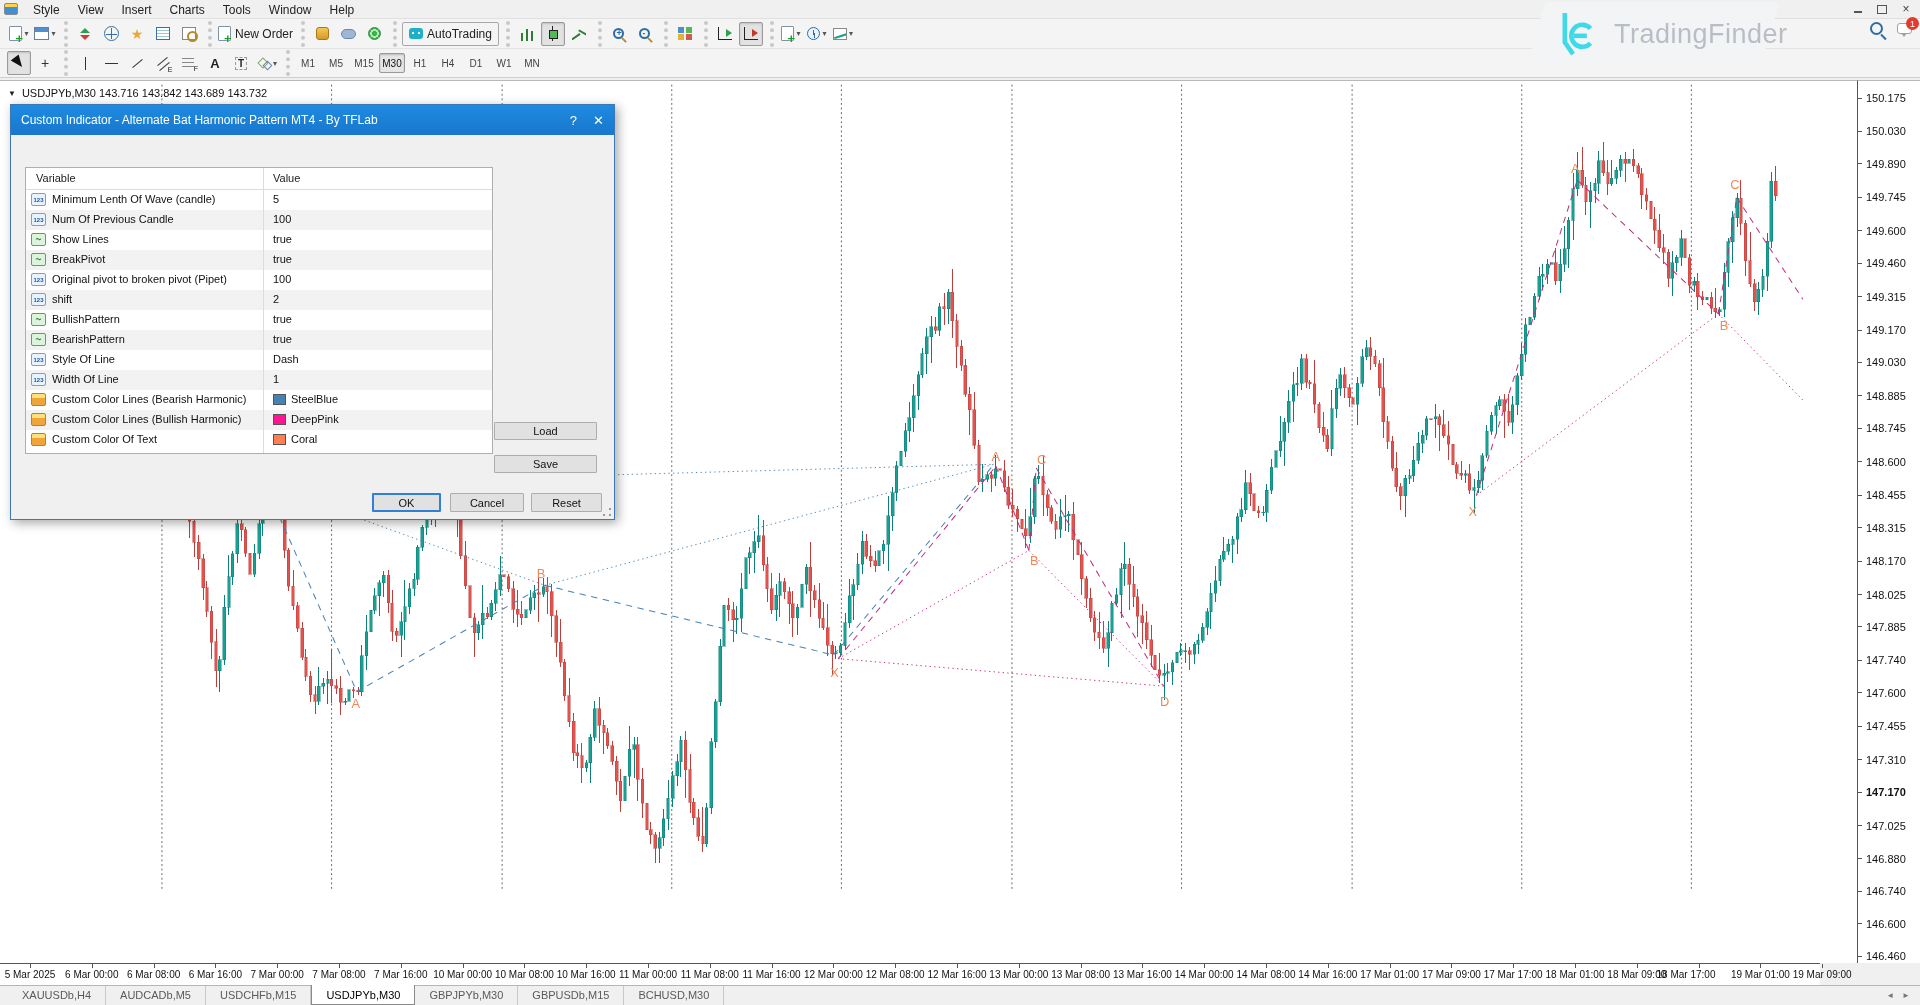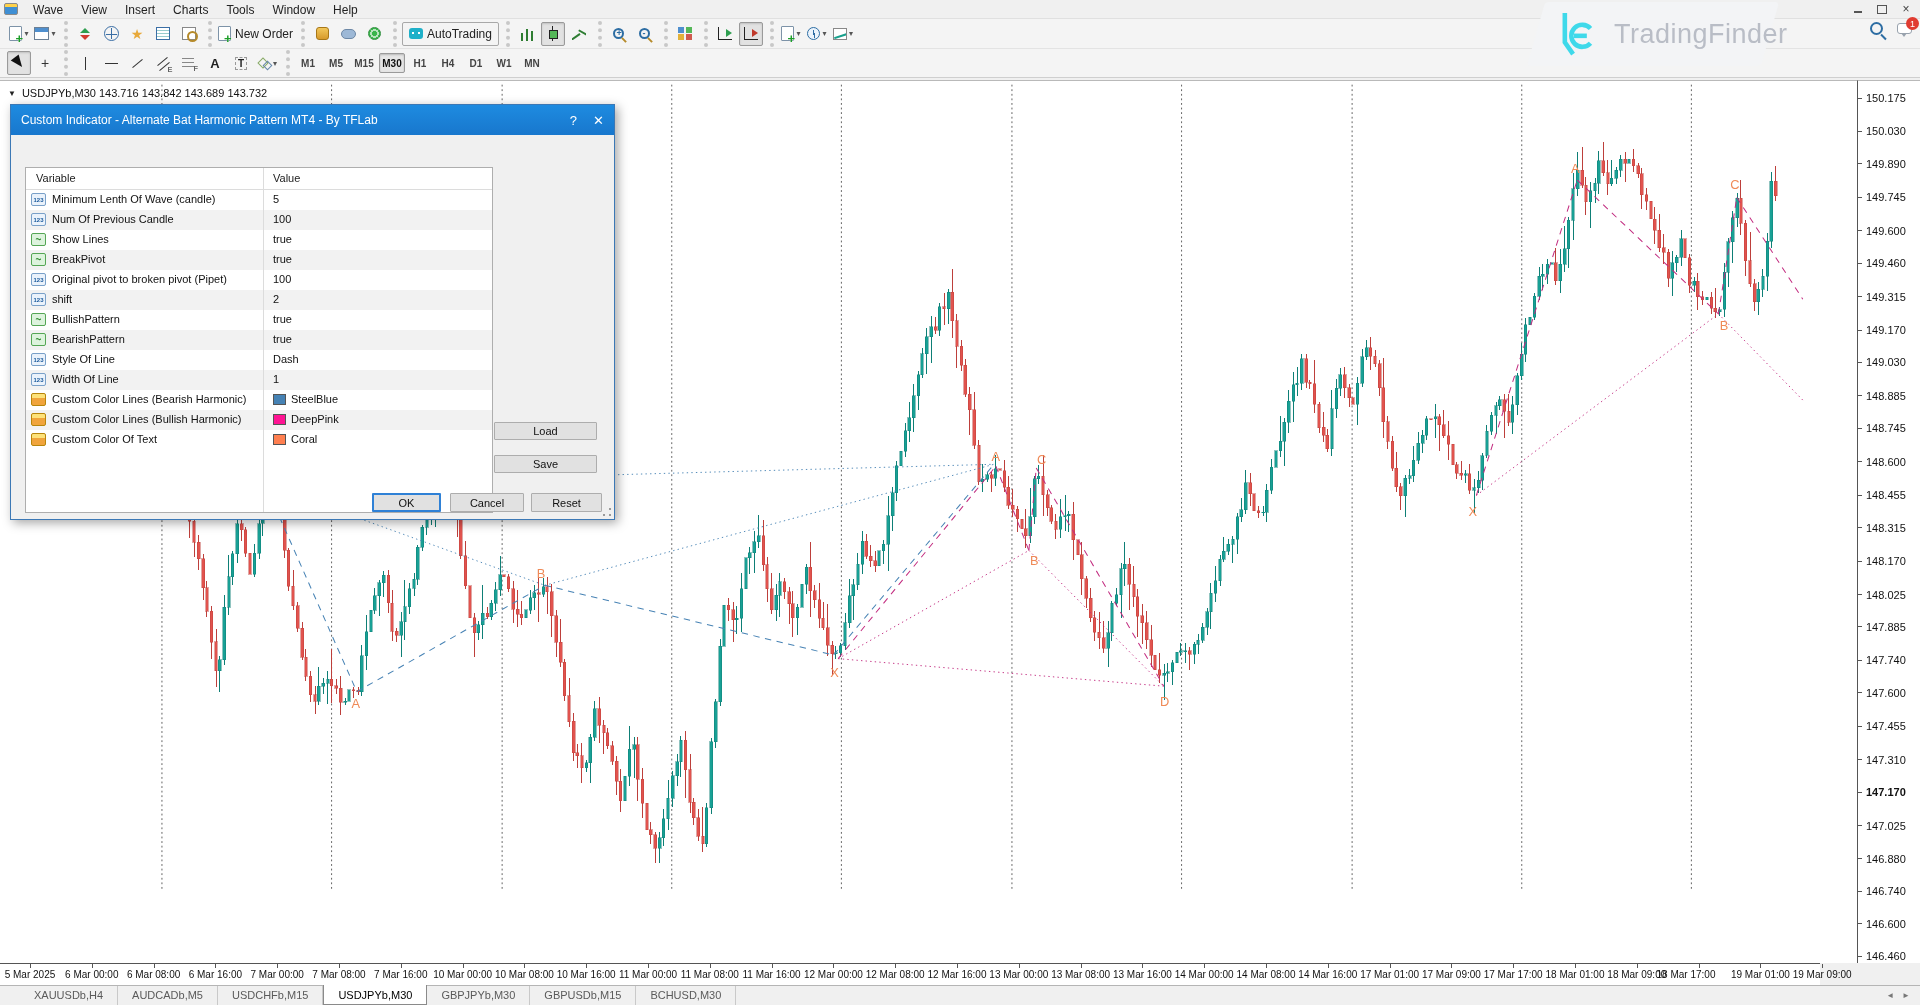--- a/index.html
+++ b/index.html
@@ -86,21 +86,21 @@
   .chan .sub, .fib .sub { position:absolute; right:-2px; bottom:-3px; font-size:7px; color:#111; }
   .fib { width:14px; height:12px; position:relative; background:
       linear-gradient(#888,#888) 0 1px/12px 1px no-repeat,
       linear-gradient(#888,#888) 0 5px/12px 1px no-repeat,
       linear-gradient(#888,#888) 0 9px/12px 1px no-repeat; }
   .glyphA { font-size:13px; font-weight:bold; color:#222; }
   .glyphT { font-size:10px; font-weight:bold; color:#222; border:1px dashed #999; padding:0 2px; }
   .shapes { width:14px; height:13px; position:relative; }
   .shapes::before { content:""; position:absolute; left:2px; top:2px; width:6px; height:6px; border:1px solid #8a6; transform:rotate(45deg); }
   .shapes::after { content:""; position:absolute; left:7px; top:5px; width:5px; height:5px; border:1px solid #68a; transform:rotate(45deg); }
-  .tf { font-size:10px; font-weight:bold; color:#444; min-width:26px; height:20px; display:flex; align-items:center; justify-content:center; border:1px solid transparent; border-radius:2px; margin:0 1px; }
+  .tf { font-size:10px; font-weight:normal; color:#444; min-width:26px; height:20px; display:flex; align-items:center; justify-content:center; border:1px solid transparent; border-radius:2px; margin:0 1px; }
   .tf.active { background:#e6e6e6; border-color:#9a9a9a; box-shadow:inset 0 1px 2px rgba(0,0,0,.2); color:#111; }
 
   
   #tr-icons { position:absolute; right:8px; top:22px; display:flex; align-items:center; gap:14px; z-index:6; }
   .magbig { width:13px; height:13px; border:2px solid #2d6da3; border-radius:50%; position:relative; }
   .magbig::after { content:""; position:absolute; right:-6px; bottom:-5px; width:7px; height:2px; background:#2d6da3; transform:rotate(45deg); }
   .chat { width:15px; height:11px; border:1px solid #98a2ad; border-radius:3px; position:relative; background:#fff; }
   .chat::before { content:""; position:absolute; left:3px; bottom:-4px; border-left:3px solid transparent; border-right:3px solid transparent; border-top:4px solid #98a2ad; }
   .chatbadge { position:absolute; right:-8px; top:-7px; width:13px; height:13px; background:#e03b30; border-radius:50%; color:#fff; font-size:9px; display:flex; align-items:center; justify-content:center; }
 
@@ -117,34 +117,34 @@
   #quote .mkr { font-size:8px; color:#222; }
   #chart-svg { position:absolute; left:0; top:0; }
   #paxis { position:absolute; left:1857px; top:80px; width:63px; height:883px; background:#fff; border-left:1px solid #555; border-top:1px solid #b9b9b9; }
   .plab { position:absolute; left:8px; font-size:11px; color:#111; }
   .ptick { position:absolute; left:0; width:4px; height:1px; background:#555; }
   #taxis { position:absolute; left:0; top:963px; width:1820px; height:22px; background:#fff; border-top:1px solid #555; }
   .tlab { position:absolute; top:5px; font-size:10px; color:#111; transform:translateX(-50%); white-space:nowrap; }
   .ttick { position:absolute; top:0; width:1px; height:4px; background:#555; }
 
   
-  #tabsbar { position:absolute; left:0; top:985px; width:1920px; height:20px; background:#f0f0f0; border-top:1px solid #b5b5b5; display:flex; align-items:stretch; padding-left:20px; }
+  #tabsbar { position:absolute; left:0; top:985px; width:1920px; height:20px; background:#f0f0f0; border-top:1px solid #b5b5b5; display:flex; align-items:stretch; padding-left:8px; }
   .btab { font-size:11px; color:#5a5a5a; padding:3px 14px 0; border-right:1px solid #c9c9c9; cursor:default; white-space:nowrap; }
   .btab.active { background:#fff; color:#000; border:1px solid #8a8a8a; border-top:none; margin-top:-1px; padding-top:4px; }
   #tabarrows { margin-left:auto; display:flex; align-items:center; gap:8px; padding-right:10px; color:#777; font-size:8px; }
 
   
   #dlg { position:absolute; left:10px; top:104px; width:605px; height:416px; background:#f0f0f0; border:1px solid #3c78b5; box-shadow:3px 3px 10px rgba(0,0,0,.35); z-index:30; }
   #dlg-title { position:absolute; left:0; top:0; right:0; height:26px; background:linear-gradient(180deg,#1e8be0,#1877cd); color:#fff; display:flex; align-items:center; padding:15px 10px; font-size:12px; }
   #dlg-title .tb { margin-left:auto; display:flex; gap:16px; font-size:13px; }
   #dlg-title .tb span { cursor:default; }
   #dlg-tabs { position:absolute; left:10px; top:31px; right:10px; height:23px; border-bottom:1px solid #c0c0c0; display:flex; align-items:flex-end; }
   .dtab { font-size:11px; color:#111; background:#f0f0f0; border:1px solid #d0d0d0; border-bottom:none; padding:3px 9px; margin-right:1px; border-radius:2px 2px 0 0; }
   .dtab.active { background:#fff; border-color:#aaa; padding:5px 11px; margin-bottom:-1px; border-bottom:1px solid #fff; }
-  #dtable { position:absolute; left:14px; top:62px; width:468px; height:346px; background:#fff; border:1px solid #aeaeae; overflow:hidden; }
+  #dtable { position:absolute; left:14px; top:62px; width:468px; height:287px; background:#fff; border:1px solid #aeaeae; overflow:hidden; }
   #dtable .colline { position:absolute; left:237px; top:0; bottom:0; width:1px; background:#dcdcdc; }
   #dtable .hdr { position:absolute; left:0; top:0; right:0; height:22px; border-bottom:1px solid #dcdcdc; background:#fff; font-size:11px; color:#222; }
   #dtable .hdr .h1 { position:absolute; left:10px; top:4px; }
   #dtable .hdr .h2 { position:absolute; left:247px; top:4px; }
   .trow { position:absolute; left:0; right:0; height:20px; font-size:11px; color:#111; }
   .trow.alt { background:#f2f2f2; }
   .ticon { position:absolute; left:5px; top:3px; width:15px; height:13px; border-radius:2px; display:flex; align-items:center; justify-content:center; font-size:6px; }
   .ic-num { background:#eaf2fb; border:1px solid #7aa0c8; color:#1d5c9e; font-weight:bold; }
   .ic-bool { background:#ddf3dd; border:1px solid #55a655; color:#2e8b2e; font-weight:bold; font-size:10px; line-height:6px; }
   .ic-color { background:linear-gradient(180deg,#fde27a 0 40%,#f0a43c 40% 100%); border:1px solid #b8860b; }
@@ -158,21 +158,21 @@
                  radial-gradient(circle at 8px 8px,#9a9a9a 1px,transparent 1.5px),
                  radial-gradient(circle at 2px 8px,#9a9a9a 1px,transparent 1.5px); }
 </style>
 </head>
 <body>
 
 <div id="app">
 
   <div id="menubar">
     <div id="appicon"></div>
-    <div id="menu-items"><span class="mi">Wave</span><span class="mi">View</span><span class="mi">Insert</span><span class="mi">Charts</span><span class="mi">Tools</span><span class="mi">Window</span><span class="mi">Help</span></div>
+    <div id="menu-items"><span class="mi">Style</span><span class="mi">View</span><span class="mi">Insert</span><span class="mi">Charts</span><span class="mi">Tools</span><span class="mi">Window</span><span class="mi">Help</span></div>
     <div id="winbtns">
       <span class="wb wb-min"></span>
       <span class="wb wb-rest"></span>
       <span class="wb">×</span>
     </div>
   </div>
 
   <div class="tbar" id="tb1">
     <div class="grp">
       <div class="tbtn">

